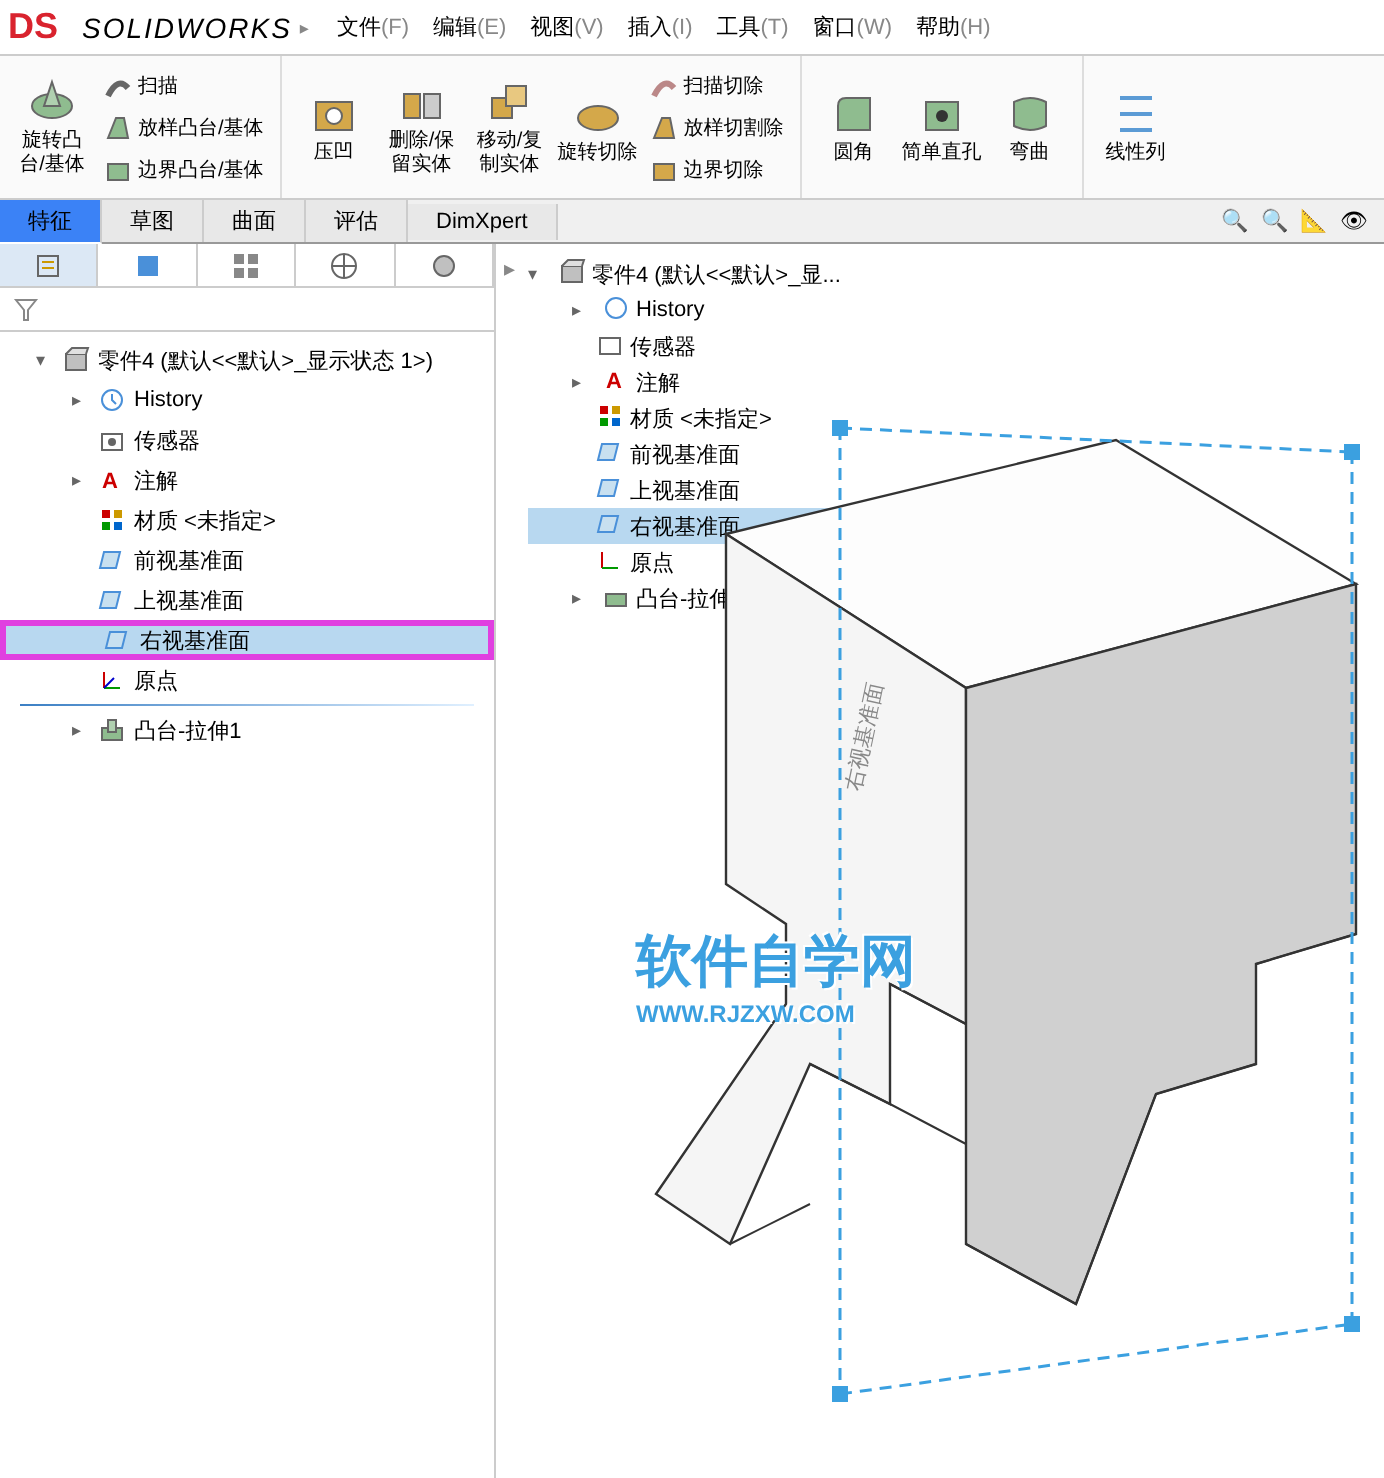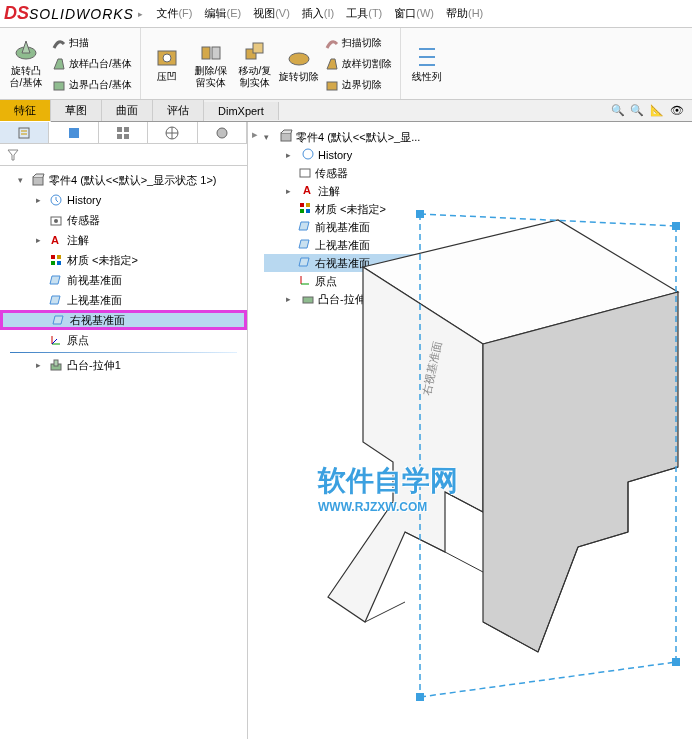--- a/index.html
+++ b/index.html
@@ -1,32 +1,32 @@
 <!DOCTYPE html>
 <html><head>
 <meta charset="utf-8">
 <style>
 * { box-sizing: border-box; margin: 0; padding: 0; font-family: "Microsoft YaHei", sans-serif; }
 body { width: 692px; height: 739px; background: #fff; font-size: 11px; overflow: hidden; position: relative; }
 .menubar { display: flex; align-items: center; height: 28px; border-bottom: 1px solid #ccc; padding-left: 4px; }
 .logo { display: flex; align-items: center; margin-right: 8px; }
-.logo-icon { font-size: 18px; color: #d9232e; font-weight: bold; font-style: italic; margin-right: 0; }
+.logo-icon { font-size: 18px; color: #d9232e; font-weight: bold; margin-right: 12px; }
 .logo-text { font-size: 14px; font-weight: normal; letter-spacing: 1px; font-style: italic; }
 .menubar-item { padding: 0 6px; cursor: pointer; }
 .menu-acc { color: #888; }
 .ribbon { display: flex; height: 72px; border-bottom: 1px solid #ccc; background: #fafafa; }
 .ribbon-group { display: flex; border-right: 1px solid #ddd; padding: 4px 6px; gap: 4px; }
 .rb-big { display: flex; flex-direction: column; align-items: center; justify-content: center; width: 40px; cursor: pointer; font-size: 10px; text-align: center; line-height: 12px; }
 .rb-big svg { margin-bottom: 2px; }
 .rb-stack { display: flex; flex-direction: column; justify-content: space-around; }
 .rb-small { display: flex; align-items: center; gap: 3px; cursor: pointer; font-size: 10px; height: 20px; padding: 0 2px; text-align: right; }
 .highlight1 { border: 3px solid #e040e0; }
 .tabbar { display: flex; height: 22px; border-bottom: 1px solid #999; background: #f0f0f0; align-items: center; }
 .tab { padding: 3px 14px; border-right: 1px solid #ccc; cursor: pointer; background: #e8e8e8; font-size: 11px; }
-.tab.active { background: #eab308; border-bottom: 1px solid #fff; }
+.tab.active { background: #3b82f6; border-bottom: 1px solid #fff; }
 .view-icons { margin-left: auto; display: flex; gap: 6px; padding-right: 8px; }
 .main { display: flex; height: calc(739px - 28px - 72px - 22px); }
 .left { width: 248px; border-right: 1px solid #ccc; display: flex; flex-direction: column; }
 .fm-tabs { display: flex; border-bottom: 1px solid #ccc; height: 22px; }
 .fm-tab { flex: 1; border-right: 1px solid #ccc; display: flex; align-items: center; justify-content: center; cursor: pointer; }
 .fm-tab.active { background: #dce8f5; }
 .filter { height: 22px; border-bottom: 1px solid #ccc; padding-left: 6px; display: flex; align-items: center; }
 .tree { padding: 4px 0; font-size: 11px; }
 .tree-row { display: flex; align-items: center; height: 20px; cursor: pointer; }
 .tree-row.selected { background: #b8d8f0; }
@@ -134,20 +134,41 @@
           <span>放样切割除</span>
         </div>
       <div class="rb-small">
           <svg width="14" height="14">
             <rect x="2" y="4" width="10" height="8" fill="#D4A84A" stroke="#666"></rect>
           </svg>
           <span>边界切除</span>
         </div>
     </div>
   </div>
+  <div class="ribbon-group">
+    <div class="rb-big">
+      <svg width="24" height="24">
+          <path d="M4 20 L4 8 Q4 4 8 4 L20 4 L20 20 Z" fill="#8FBC8F" stroke="#666"></path>
+        </svg>
+      <span>圆角</span>
+    </div>
+    <div class="rb-big">
+      <svg width="24" height="24">
+          <rect x="4" y="6" width="16" height="14" fill="#8FBC8F" stroke="#666"></rect>
+          <circle cx="12" cy="13" r="3" fill="#333"></circle>
+        </svg>
+      <span>简单直孔</span>
+    </div>
+    <div class="rb-big">
+      <svg width="24" height="24">
+          <path d="M4 6 Q12 2 20 6 L20 18 Q12 22 4 18 Z" fill="#8FBC8F" stroke="#666"></path>
+        </svg>
+      <span>弯曲</span>
+    </div>
+  </div>
   <div class="ribbon-group" style="border-right:none">
     <div class="rb-big">
       <svg width="24" height="24">
           <line x1="4" y1="4" x2="20" y2="4" stroke="#5B9BD5" stroke-width="2"></line>
           <line x1="4" y1="12" x2="20" y2="12" stroke="#5B9BD5" stroke-width="2"></line>
           <line x1="4" y1="20" x2="20" y2="20" stroke="#5B9BD5" stroke-width="2"></line>
         </svg>
       <span>线性列</span>
     </div>
   </div>

